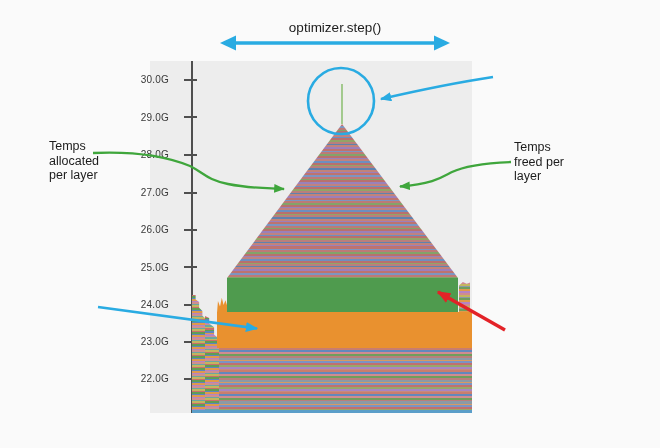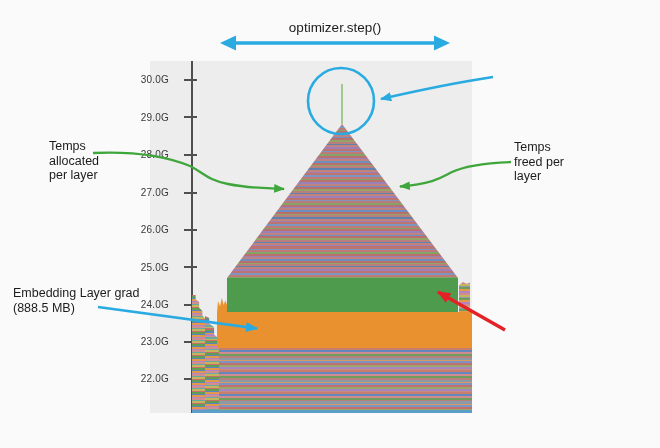--- a/index.html
+++ b/index.html
@@ -104,22 +104,20 @@
   <div class="right-column"></div>
   <div class="bottom-line"></div>
 
   <div class="title-label">optimizer.step()</div>
   <div class="anno" style="left:49px;top:139px;">Temps
 allocated
 per layer</div>
   <div class="anno" style="left:514px;top:140px;">Temps
 freed per
 layer</div>
-  <div class="anno" style="left:13px;top:286px;">Embedding Layer grad
-(888.5 MB)</div>
 
   <svg class="overlay" width="660" height="448" viewBox="0 0 660 448">
     <defs>
       <marker id="amb" viewBox="0 0 10 8" refX="9" refY="4" markerWidth="4.8" markerHeight="3.8" orient="auto">
         <path class="fl-blue" d="M0,0 L10,4 L0,8 z"></path>
       </marker>
       <marker id="amg" viewBox="0 0 10 8" refX="9" refY="4" markerWidth="4.8" markerHeight="3.8" orient="auto">
         <path class="fl-green" d="M0,0 L10,4 L0,8 z"></path>
       </marker>
       <marker id="amr" viewBox="0 0 10 8" refX="9" refY="4" markerWidth="4" markerHeight="3.2" orient="auto">

